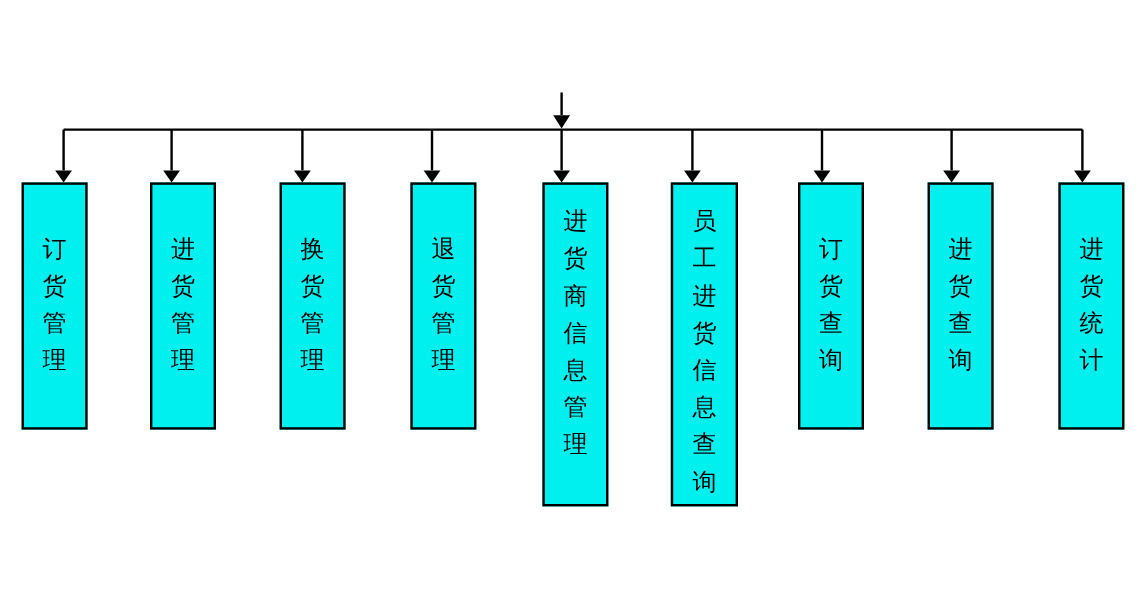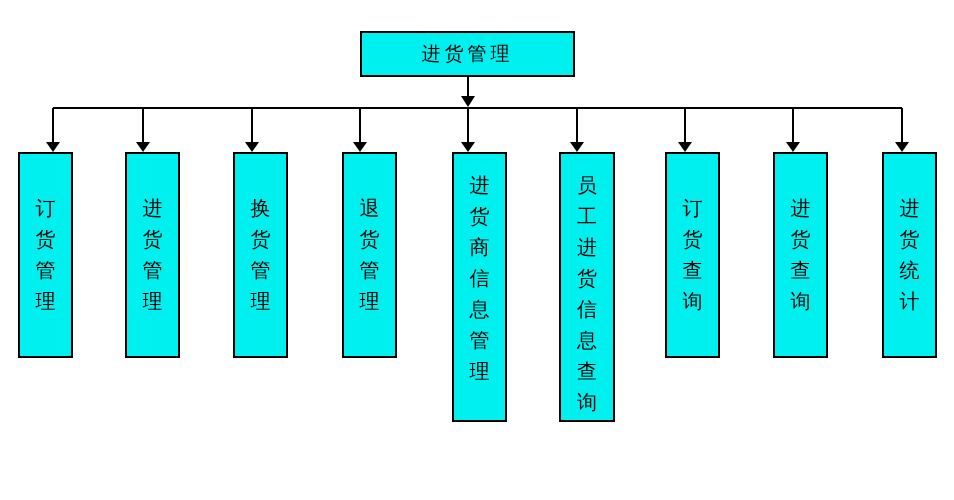--- a/index.html
+++ b/index.html
@@ -92,23 +92,20 @@
     <line x1="577" y1="108" x2="577" y2="142"></line>
       <polygon points="570,142 584,142 577,152"></polygon>
     <line x1="685" y1="108" x2="685" y2="142"></line>
       <polygon points="678,142 692,142 685,152"></polygon>
     <line x1="793" y1="108" x2="793" y2="142"></line>
       <polygon points="786,142 800,142 793,152"></polygon>
     <line x1="902" y1="108" x2="902" y2="142"></line>
       <polygon points="895,142 909,142 902,152"></polygon>
   </svg>
 
-  <div class="node root-node">
-    <span class="hlabel">进货管理</span>
-  </div>
 
   <div class="node child-node short b1">
     <span class="vlabel">订
 货
 管
 理</span>
   </div>
   <div class="node child-node short b2">
     <span class="vlabel">进
 货

